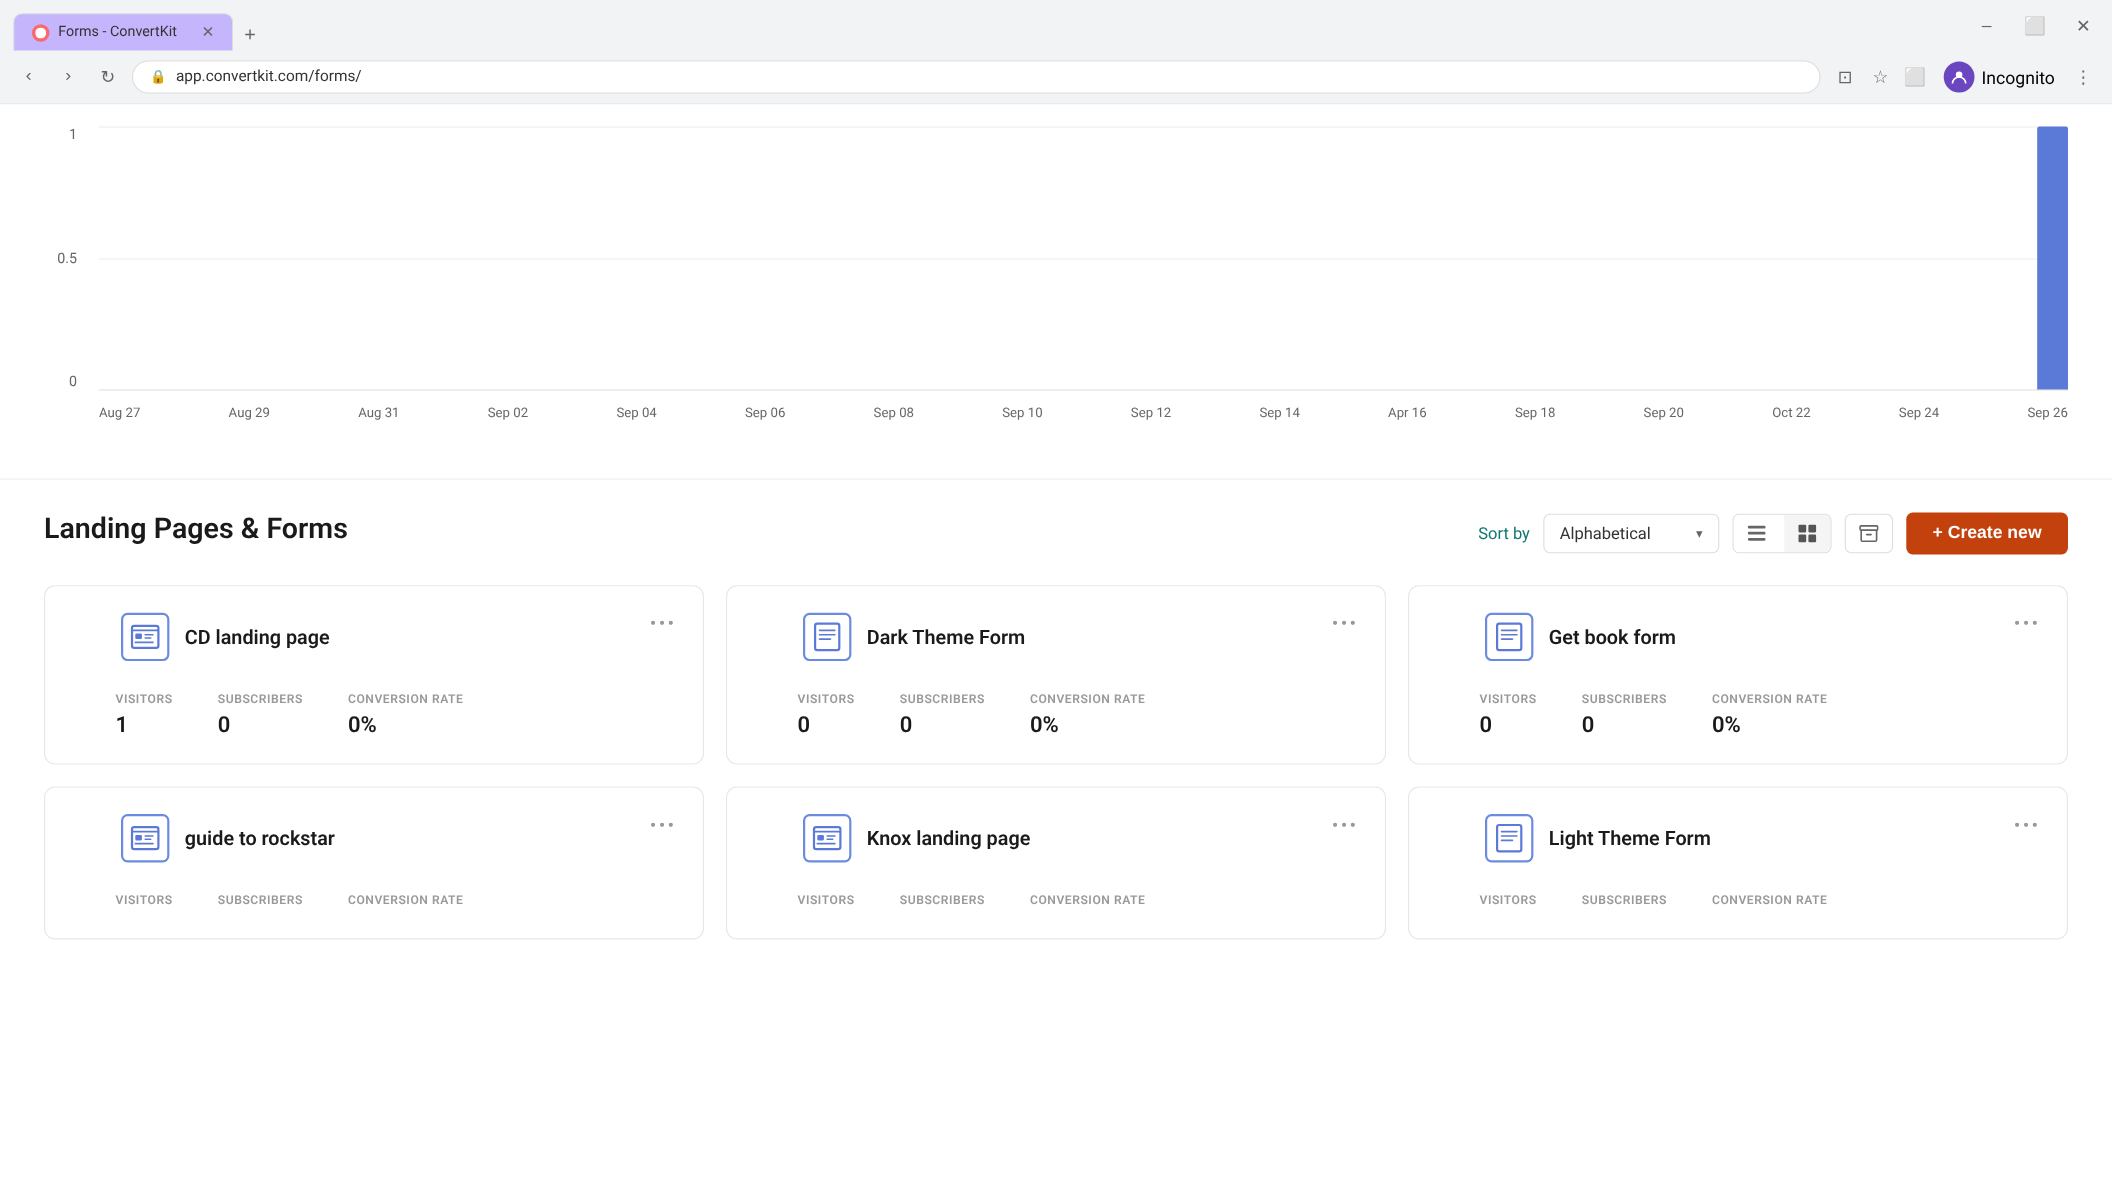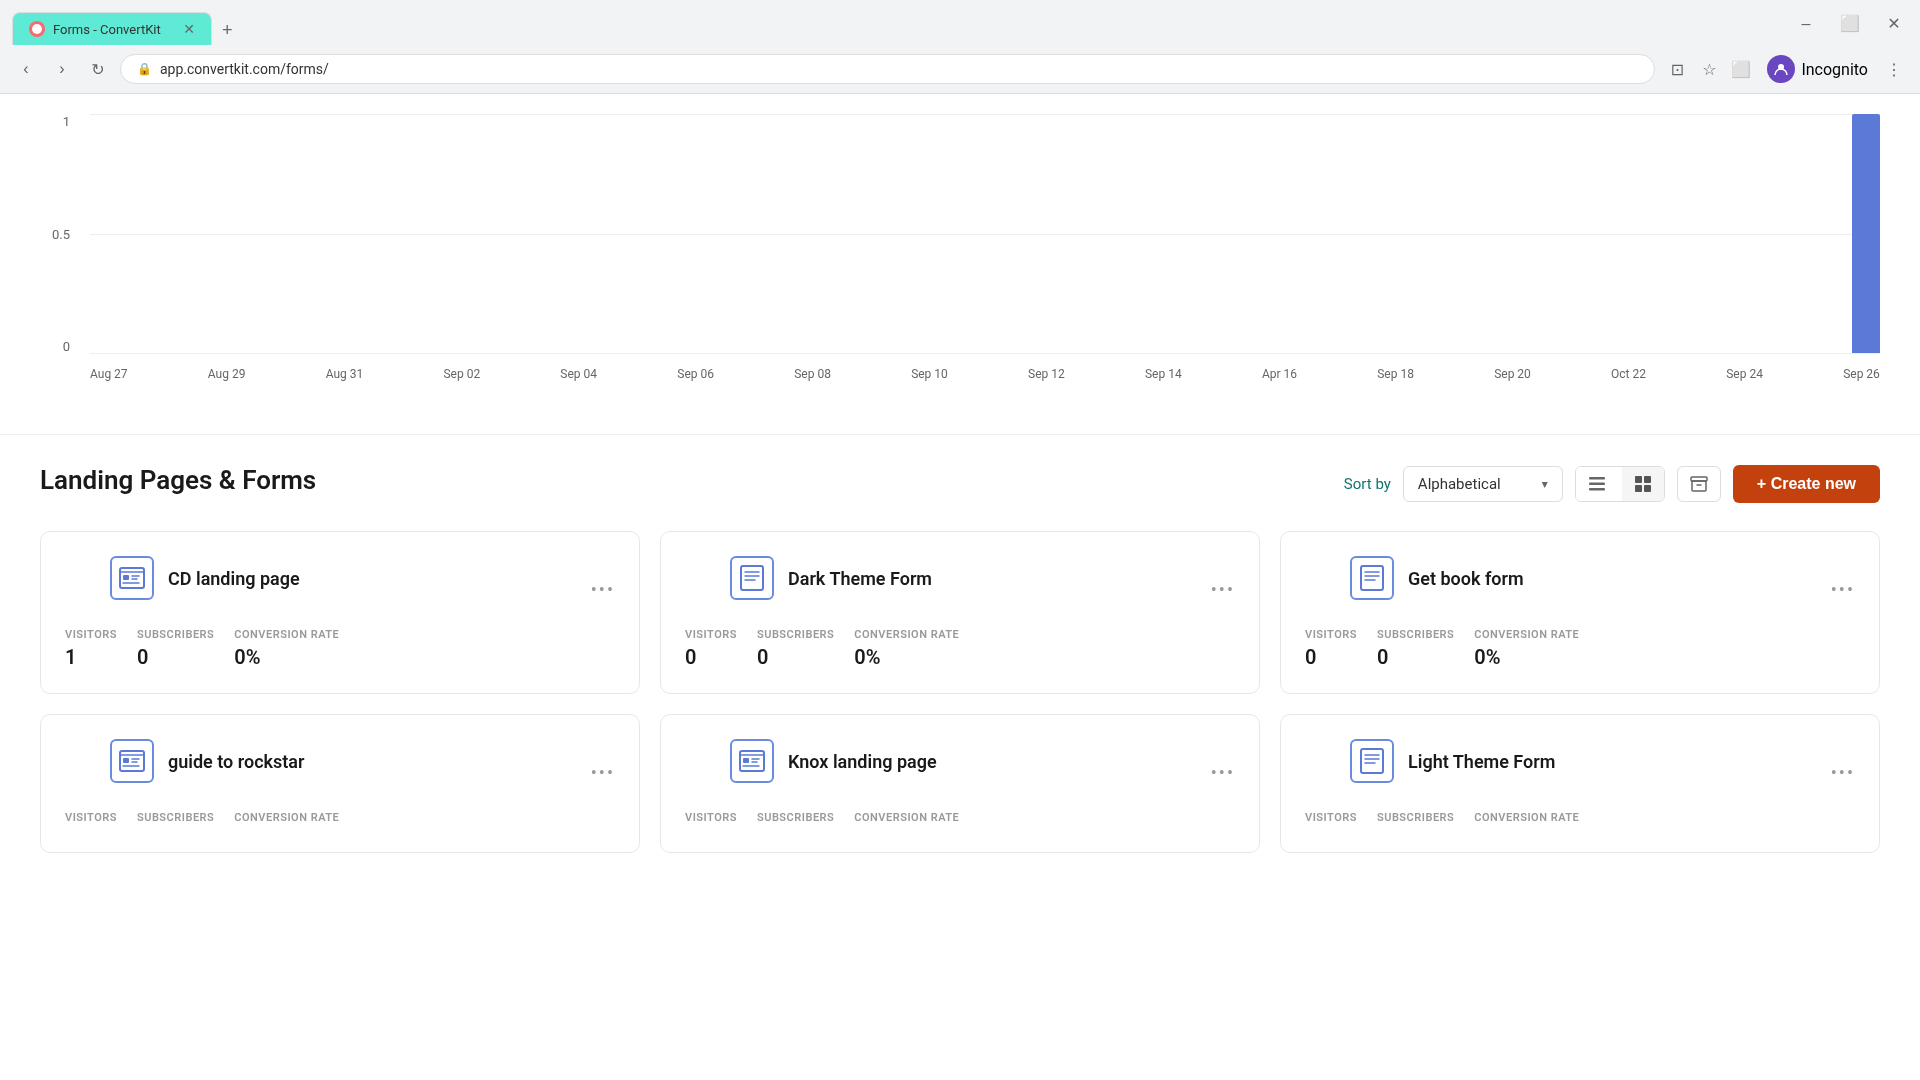--- a/index.html
+++ b/index.html
@@ -2,21 +2,21 @@
 <html><head>
   <meta charset="utf-8">
   <style>
     * { margin: 0; padding: 0; box-sizing: border-box; }
     body { font-family: -apple-system, BlinkMacSystemFont, 'Segoe UI', Roboto, sans-serif; background: #fff; overflow-x: hidden; }
 
     
     .browser-chrome { background: #f1f3f4; border-bottom: 1px solid #ddd; }
     .browser-titlebar { display: flex; align-items: center; padding: 8px 12px 0; gap: 8px; }
     .tab-bar { display: flex; align-items: flex-end; gap: 2px; margin-top: 4px; }
-    .browser-tab { display: flex; align-items: center; gap: 8px; background: #5eead4; border-radius: 8px 8px 0 0; padding: 8px 16px; font-size: 13px; color: #333; min-width: 200px; border: 1px solid #ddd; border-bottom: none; }
+    .browser-tab { display: flex; align-items: center; gap: 8px; background: #c4b5fd; border-radius: 8px 8px 0 0; padding: 8px 16px; font-size: 13px; color: #333; min-width: 200px; border: 1px solid #ddd; border-bottom: none; }
     .browser-tab .favicon { width: 16px; height: 16px; border-radius: 50%; background: #fb6970; display: flex; align-items: center; justify-content: center; }
     .tab-close { margin-left: auto; color: #666; cursor: pointer; font-size: 14px; }
     .new-tab-btn { background: transparent; border: none; font-size: 18px; color: #666; cursor: pointer; padding: 4px 8px; }
     .browser-toolbar { display: flex; align-items: center; gap: 8px; padding: 6px 12px; background: #f1f3f4; }
     .nav-btn { background: transparent; border: none; font-size: 16px; color: #666; cursor: pointer; padding: 4px; width: 28px; height: 28px; border-radius: 50%; display: flex; align-items: center; justify-content: center; }
     .address-bar { flex: 1; background: #fff; border: 1px solid #ddd; border-radius: 20px; padding: 6px 16px; font-size: 14px; color: #333; display: flex; align-items: center; gap: 8px; }
     .address-lock { color: #666; font-size: 12px; }
     .browser-actions { display: flex; gap: 4px; align-items: center; }
     .browser-action-btn { background: transparent; border: none; color: #666; cursor: pointer; padding: 4px; font-size: 16px; width: 28px; height: 28px; border-radius: 50%; display: flex; align-items: center; justify-content: center; }
     .incognito-btn { display: flex; align-items: center; gap: 6px; background: transparent; border: none; cursor: pointer; padding: 4px 8px; border-radius: 20px; }
@@ -49,28 +49,28 @@
     .sort-select-arrow { color: #666; font-size: 12px; margin-left: auto; }
     .view-toggle { display: flex; align-items: center; gap: 4px; border: 1px solid #ddd; border-radius: 6px; overflow: hidden; }
     .view-btn { background: #fff; border: none; padding: 8px 12px; cursor: pointer; color: #555; font-size: 16px; display: flex; align-items: center; justify-content: center; }
     .view-btn.active { background: #f5f5f5; }
     .archive-btn { background: #fff; border: 1px solid #ddd; border-radius: 6px; padding: 8px 12px; cursor: pointer; color: #555; font-size: 16px; display: flex; align-items: center; }
     .create-new-btn { display: flex; align-items: center; gap: 8px; background: #c2410c; color: #fff; border: none; border-radius: 6px; padding: 10px 24px; font-size: 16px; font-weight: 600; cursor: pointer; }
 
     
     .cards-grid { display: grid; grid-template-columns: repeat(3, 1fr); gap: 20px; }
     .form-card { border: 1px solid #e5e7eb; border-radius: 10px; padding: 24px; background: #fff; position: relative; }
-    .card-header { display: flex; align-items: flex-end; justify-content: space-between; margin-bottom: 28px; padding-left: 45px; }
+    .card-header { display: flex; align-items: flex-start; justify-content: space-between; margin-bottom: 28px; padding-left: 45px; }
     .card-icon-title { display: flex; align-items: center; gap: 14px; }
     .card-icon { width: 44px; height: 44px; border-radius: 6px; border: 2px solid #6b8cde; display: flex; align-items: center; justify-content: center; color: #5b7ad8; font-size: 20px; }
     .card-icon.landing { border-color: #6b8cde; }
     .card-icon.form { border-color: #6b8cde; }
     .card-title { font-size: 18px; font-weight: 600; color: #1a1a1a; }
     .card-menu { color: #999; font-size: 18px; cursor: pointer; letter-spacing: 2px; }
-    .card-stats { display: flex; gap: 20px; }
+    .card-stats { display: flex; gap: 41px; margin-left: 40px; }
     .stat-item {}
     .stat-label { font-size: 11px; font-weight: 600; color: #999; letter-spacing: 0.5px; text-transform: uppercase; margin-bottom: 4px; }
     .stat-value { font-size: 20px; font-weight: 600; color: #1a1a1a; }
   </style>
 </head>
 <body>
 
 <div class="browser-chrome">
   <div class="browser-titlebar">
     <div class="tab-bar">

